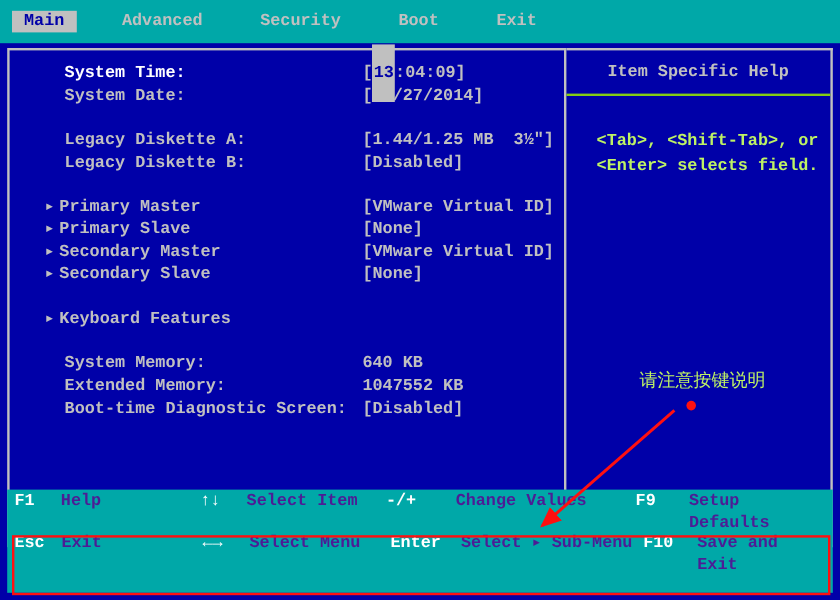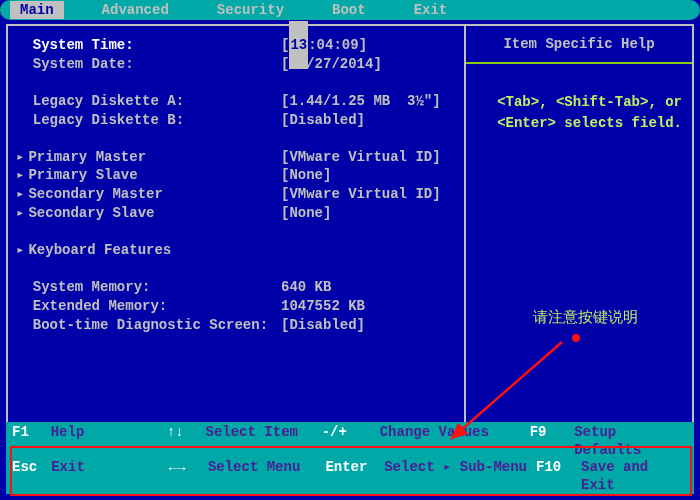--- a/index.html
+++ b/index.html
@@ -14,26 +14,25 @@
   }
   .bios {
     width: 700px;
     height: 500px;
     background: #0000a8;
     color: #c0c0c0;
     position: relative;
   }
   .menubar {
     display: flex;
-    height: 20px;
+    height: 36px;
     background: #00a8a8;
     color: #c0c0c0;
     align-items: center;
     padding-left: 10px;
-    border-radius: 10px;
   }
   .menubar .tab {
     padding: 1px 10px;
     margin-right: 28px;
     cursor: pointer;
   }
   .menubar .tab.active {
     background: #c0c0c0;
     color: #0000a8;
   }
@@ -66,39 +65,40 @@
   }
   .right-body {
     padding: 28px 10px;
     color: #bef264;
     line-height: 1.5;
     text-align: right;
   }
   .row {
     display: flex;
     line-height: 1.35;
+    margin-left: 21px;
   }
   .row .label { flex: 0 0 265px; white-space: pre; }
   .row .value { flex: 1; white-space: pre; }
   .row.selected .label { color: #ffffff; }
   .row.submenu .label::before,
   .row.submenu .value {}
   .tri { color: #c0c0c0; margin-right: 4px; }
   .gap { height: 18px; }
   .hl-val {
     background: #c0c0c0;
     color: #0000a8;
     padding: 16px 1px;
   }
   .helpbar {
     position: absolute;
     left: 6px; right: 6px; bottom: 6px;
     background: #00a8a8;
     color: #ffffff;
-    padding: 2px 6px 0 6px;
+    padding: 2px 6px 14px 6px;
     line-height: 1.25;
   }
   .helpbar .hrow { display: flex; }
   .hk { width: 40px; color: #ffffff; }
   .hd { width: 120px; color: #c0c0c0; }
   .hk2 { width: 60px; }
   .hd2 { width: 155px; color: #c0c0c0; }
   .hk3 { width: 46px; }
   .hd3 { color: #c0c0c0; }
   .helpbar span { color: #fff; }

